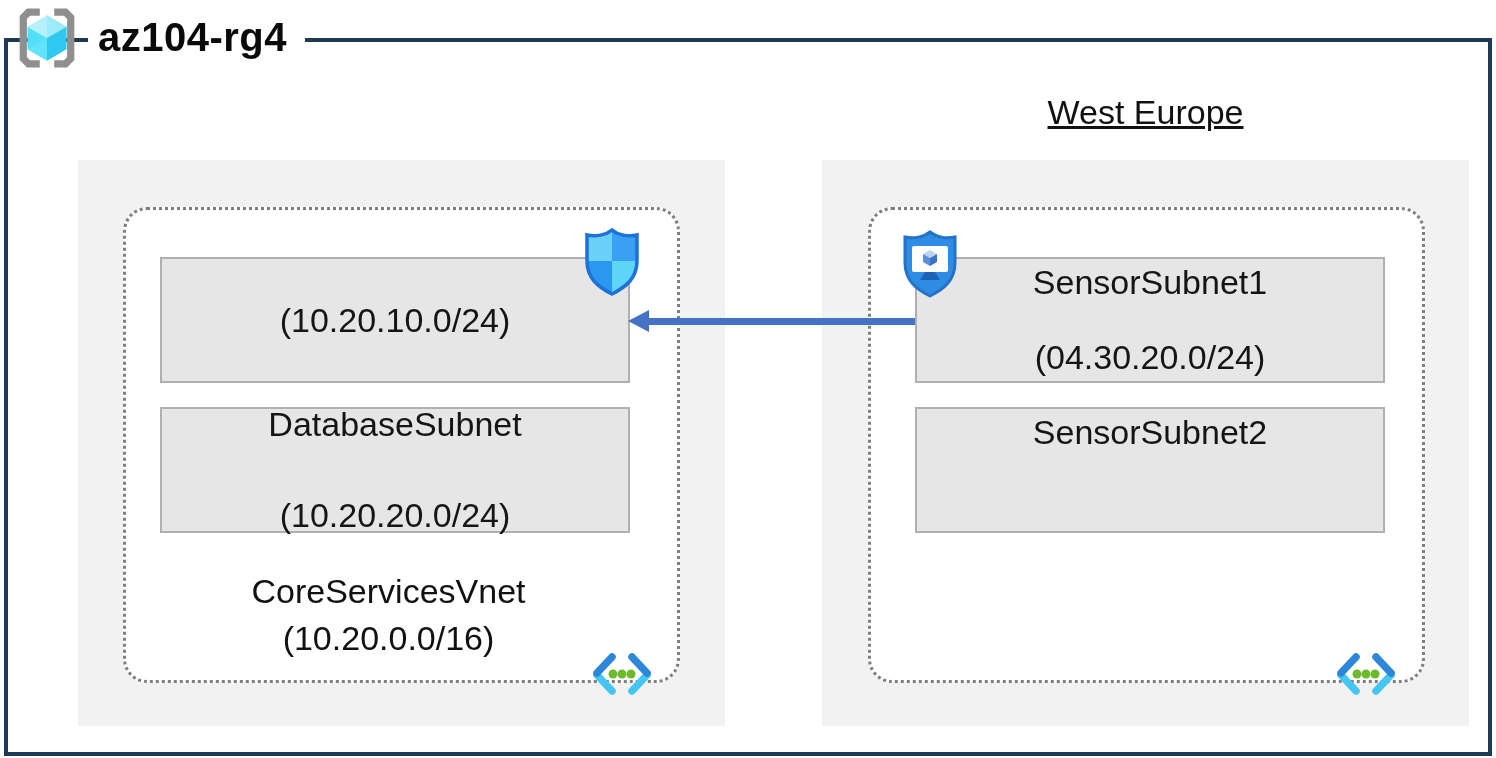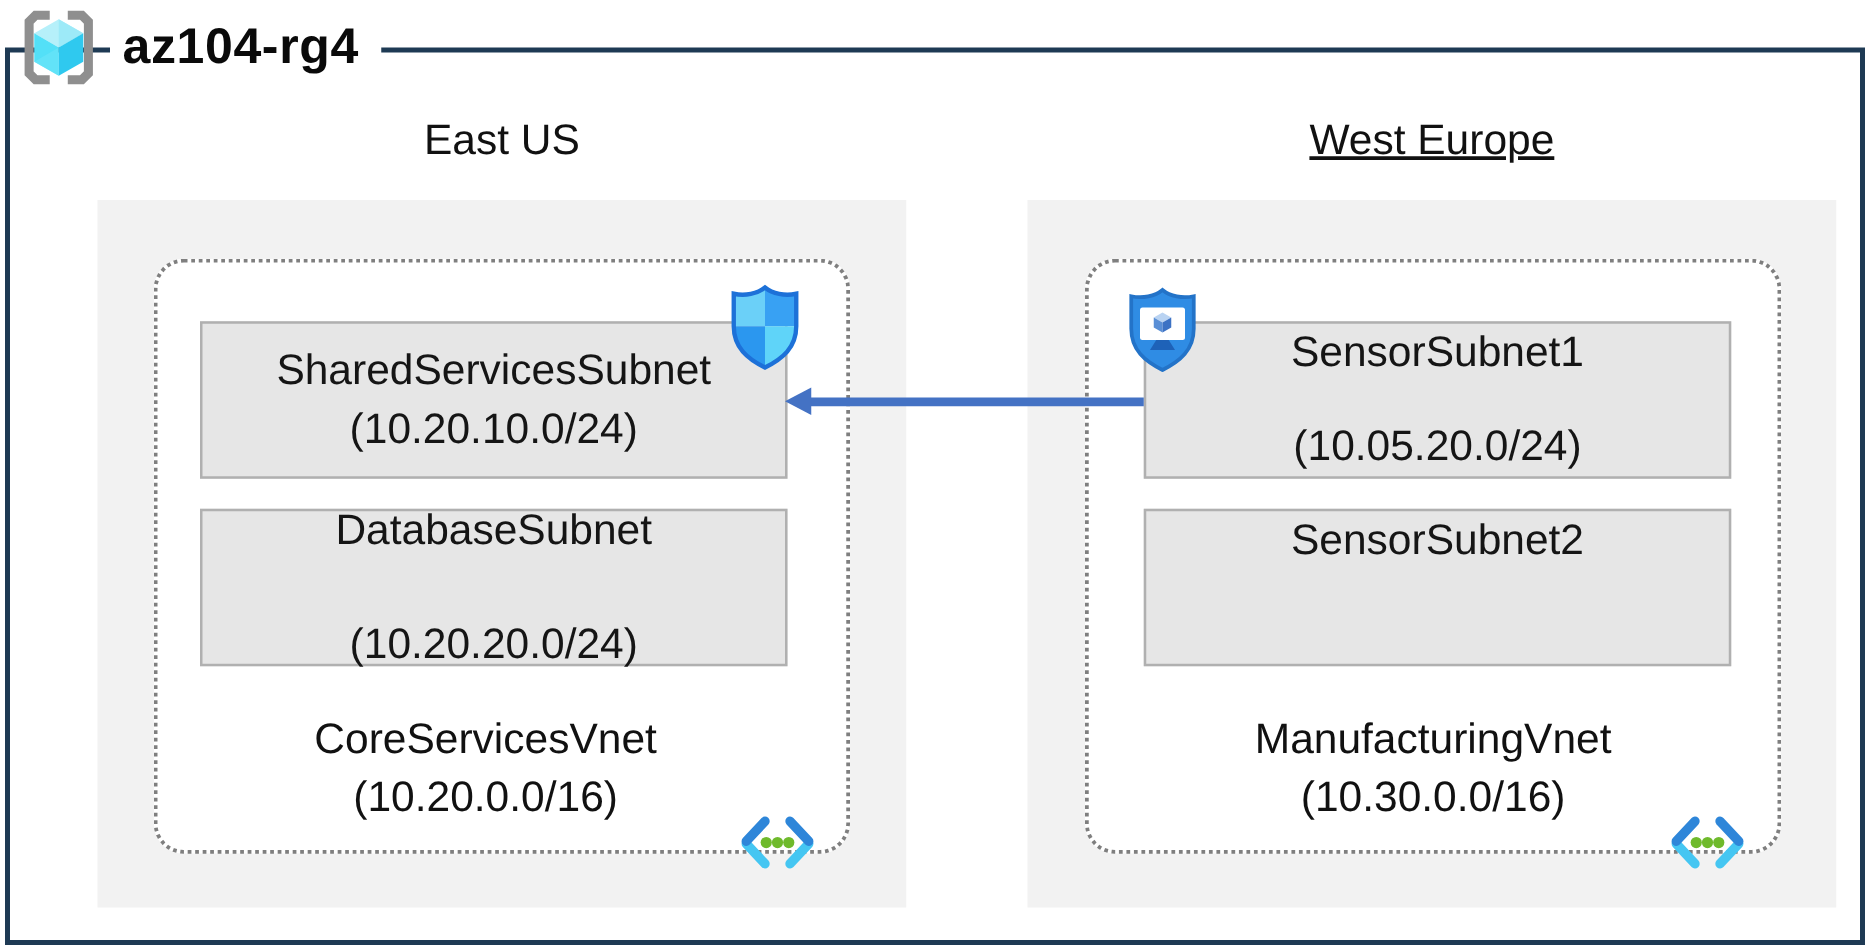--- a/index.html
+++ b/index.html
@@ -126,53 +126,47 @@
       <path d="M39 7 L50 7 L55 12 L55 52 L50 57 L39 57" fill="none" stroke="#8f8f8f" stroke-width="7"></path>
       <polygon points="32,10 51,21 32,32 13,21" fill="#b6f0fa"></polygon>
       <polygon points="32,10 51,21 32,32" fill="#9deaf8"></polygon>
       <polygon points="13,21 32,32 32,54 13,43" fill="#53e0f7"></polygon>
       <polygon points="32,32 51,21 51,43 32,54" fill="#2fc9ef"></polygon>
       <polygon points="13,43 32,54 32,32" fill="#6fe6fa" opacity="0.55"></polygon>
     </svg>
     <span class="rg-title">az104-rg4</span>
   </div>
 
-  <div class="region-label label-left">East US</div>
   <div class="region-label label-right">West Europe</div>
 
   <div class="region-box region-left"></div>
   <div class="region-box region-right"></div>
 
   <div class="vnet-box vnet-left"></div>
   <div class="vnet-box vnet-right"></div>
 
   <div class="subnet-box sub-l row-1">
-    <div>SharedServicesSubnet</div>
     <div>(10.20.10.0/24)</div>
   </div>
   <div class="subnet-box sub-l row-2">
     <div>DatabaseSubnet</div>
     <div>(10.20.20.0/24)</div>
   </div>
 
   <div class="subnet-box sub-r row-1">
     <div>SensorSubnet1</div>
-    <div>(10.05.20.0/24)</div>
+    <div>(04.30.20.0/24)</div>
   </div>
   <div class="subnet-box sub-r row-2">
     <div>SensorSubnet2</div>
   </div>
 
   <div class="vnet-label vl-left">
     <div>CoreServicesVnet</div>
     <div>(10.20.0.0/16)</div>
-  </div>
-  <div class="vnet-label vl-right">
-    <div>ManufacturingVnet</div>
-    <div>(10.30.0.0/16)</div>
   </div>
 
   <div class="arrow-line"></div>
   <div class="arrow-head"></div>
 
   <svg class="icon-abs nsg-shield" viewBox="0 0 64 70" aria-hidden="true">
     <defs>
       <clipPath id="shieldClipA">
         <path d="M32 3 C38 8 48 10 57 8 L57 34 C57 51 46 60 32 67 C18 60 7 51 7 34 L7 8 C16 10 26 8 32 3 Z"></path>
       </clipPath>

